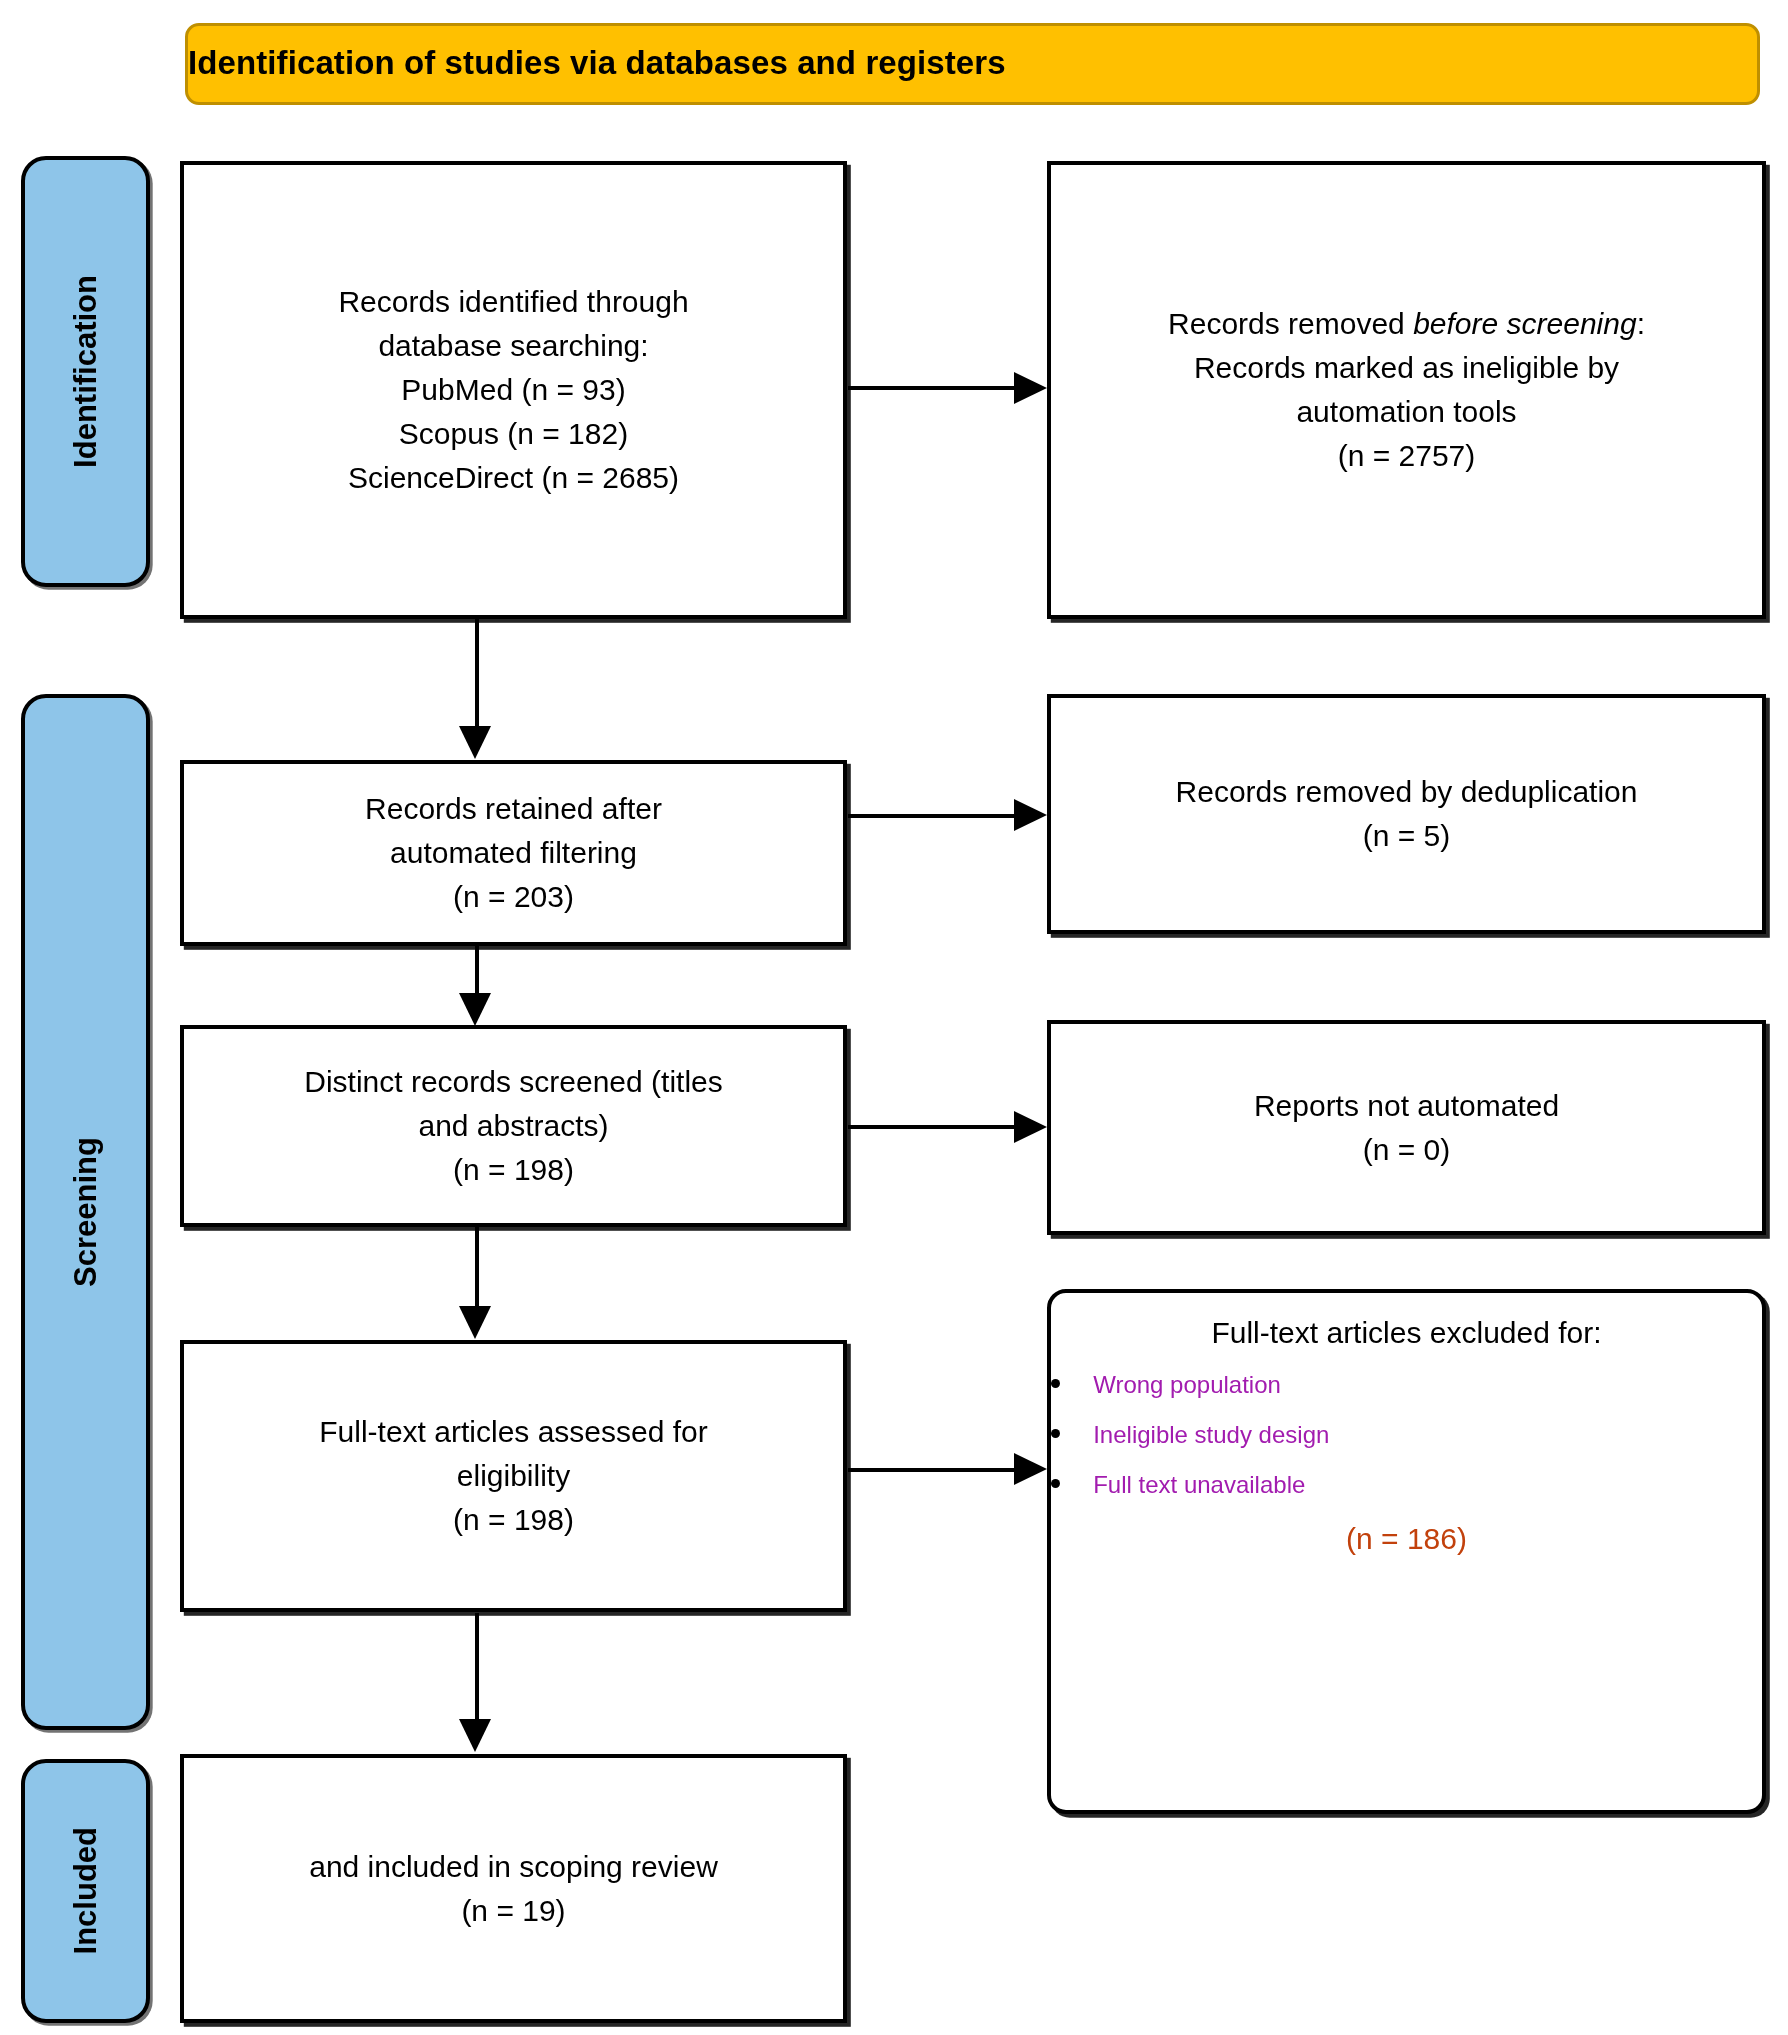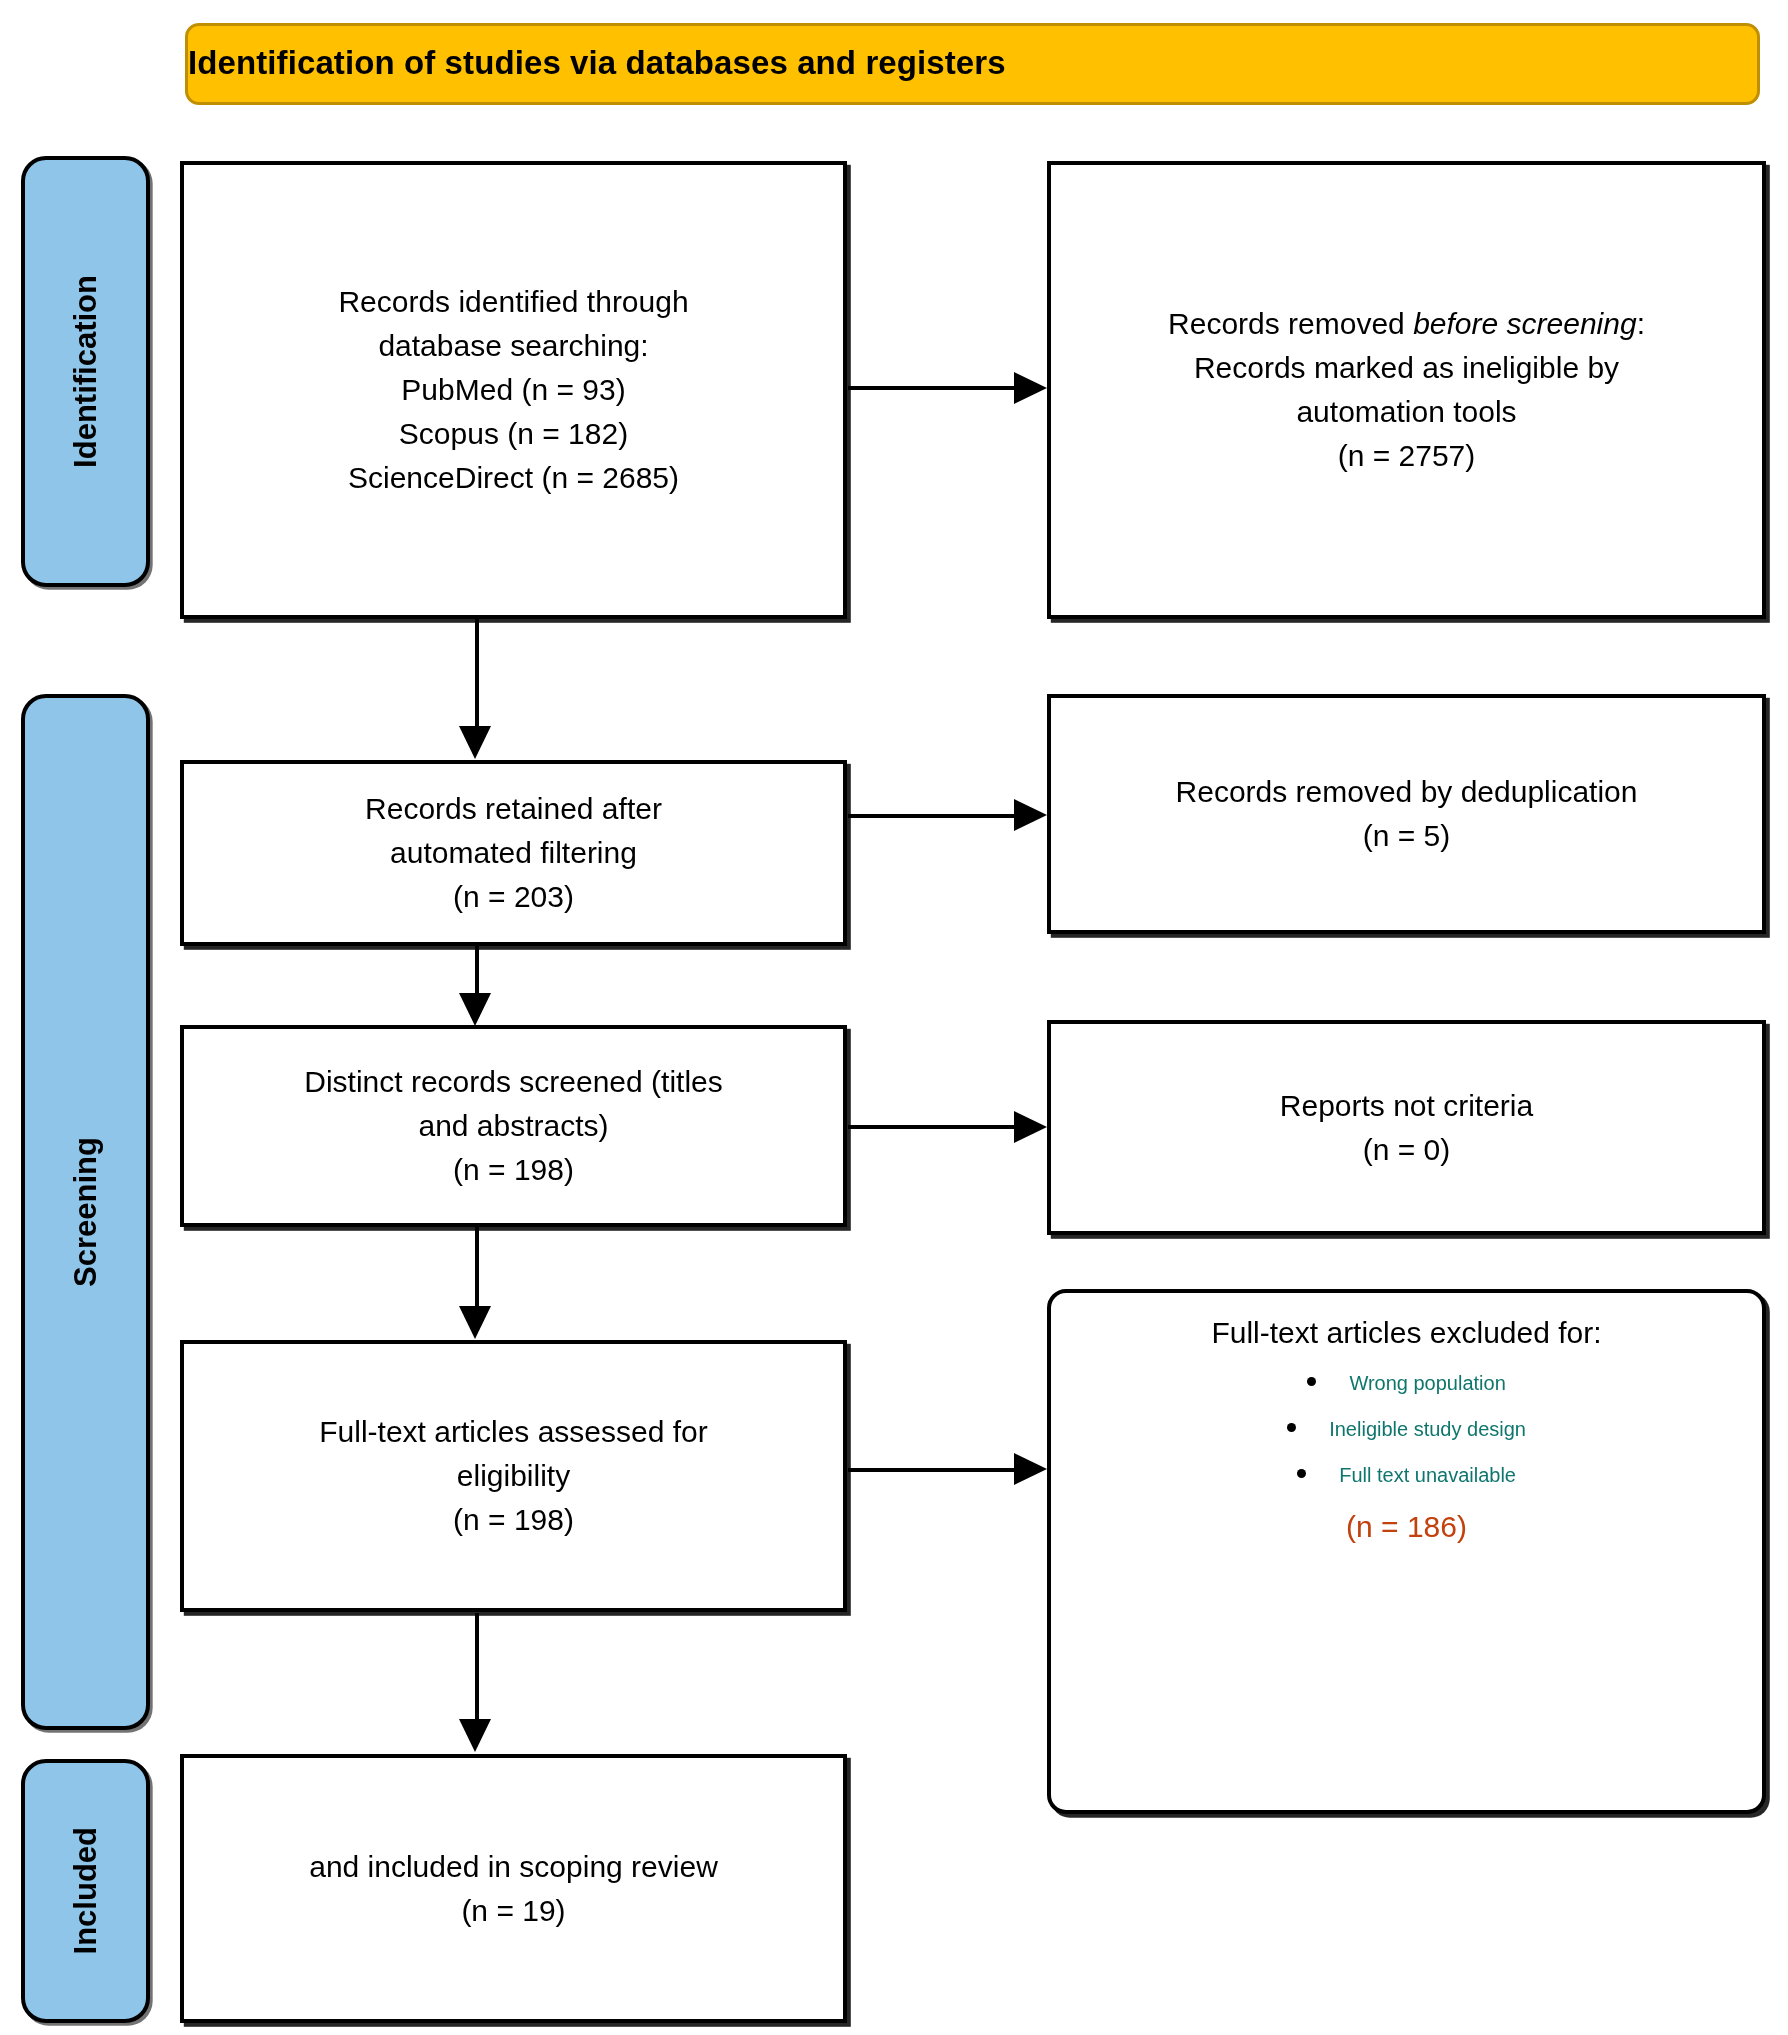--- a/index.html
+++ b/index.html
@@ -110,25 +110,25 @@
     padding: 5.4px 0 12px 0;
     white-space: nowrap;
   }
   .bullets {
     list-style: none;
     margin: 0;
     padding: 0;
     width: 100%;
   }
   .bullets li {
-    font-size: 20px;
-    color: #0f766e;
+    font-size: 24px;
+    color: #a21caf;
     line-height: 1.0;
     padding: 13px 0;
-    text-align: center;
+    text-align: left;
     position: relative;
     white-space: nowrap;
   }
   .bullets li .dot {
     display: inline-block;
     width: 9.2px;
     height: 9.2px;
     border-radius: 50%;
     background: #000;
     vertical-align: middle;
@@ -217,21 +217,21 @@
     <div class="line">(n = 5)</div>
   </div>
 
   <div class="pbox" id="box-screened">
     <div class="line">Distinct records screened (titles</div>
     <div class="line">and abstracts)</div>
     <div class="line">(n = 198)</div>
   </div>
 
   <div class="pbox" id="box-notretrieved">
-    <div class="line">Reports not criteria</div>
+    <div class="line">Reports not automated</div>
     <div class="line">(n = 0)</div>
   </div>
 
   <div class="pbox" id="box-fulltext">
     <div class="line">Full-text articles assessed for</div>
     <div class="line">eligibility</div>
     <div class="line">(n = 198)</div>
   </div>
 
   <div class="pbox" id="box-excluded">

